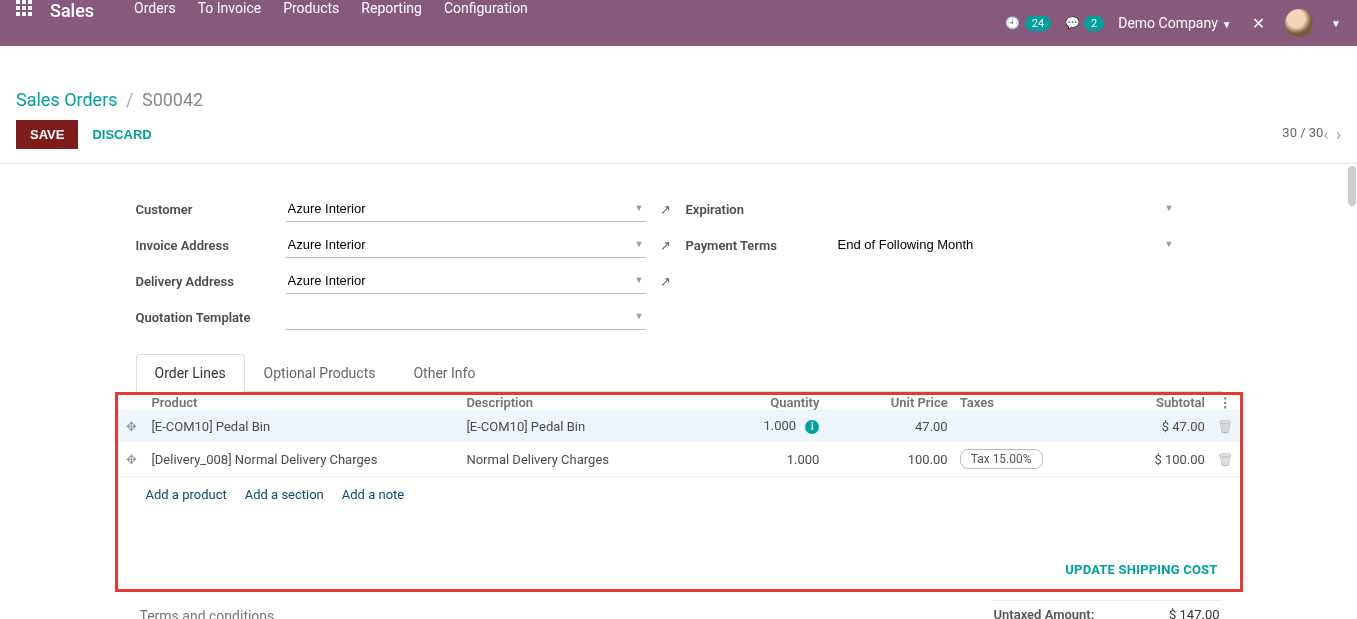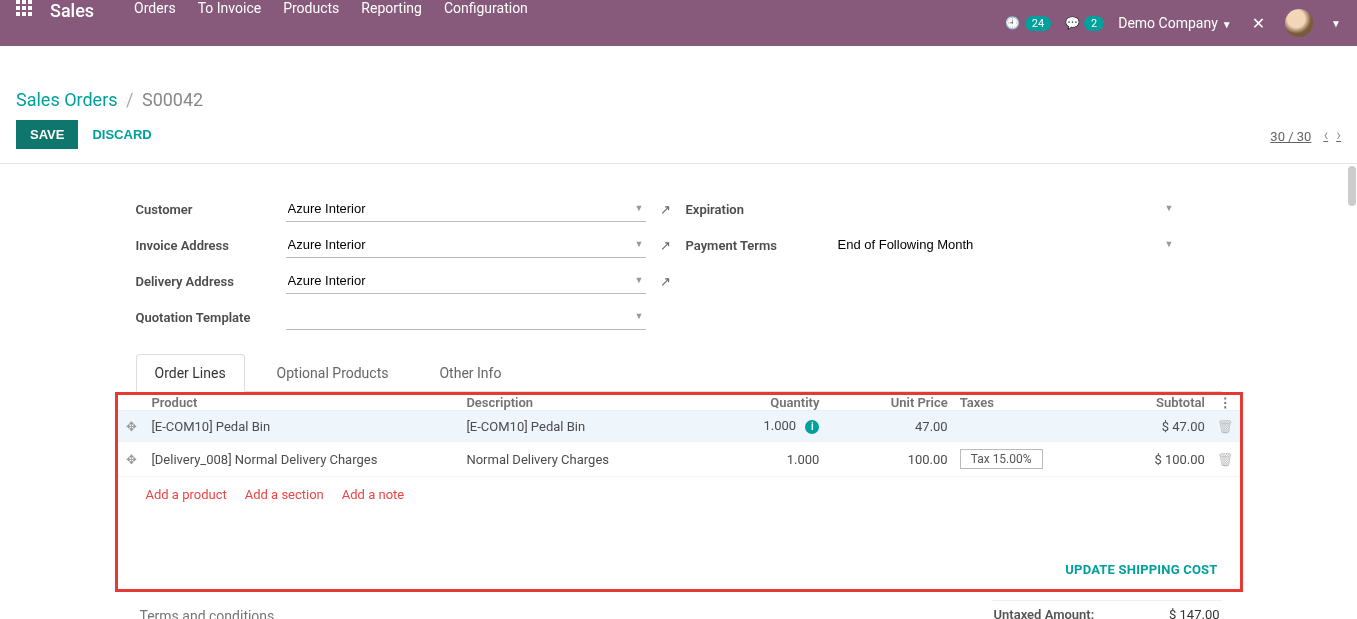--- a/index.html
+++ b/index.html
@@ -22,57 +22,57 @@
 
   
   .crumb-row { padding: 12px 16px 2px; border-bottom: none; margin-top: 31px; }
   .crumb { font-size: 18px; }
   .crumb a { color: #00A09D; text-decoration: none; }
   .crumb .sep { color: #aaa; margin: 0 4px; }
   .crumb .current { color: #888; }
 
   
   .action-row { display: flex; align-items: center; padding: 8px 16px 14px; border-bottom: 1px solid #e5e5e5; }
-  .btn-save { background: #0f766e; color: #fff; border: none; padding: 7px 14px; font-size: 13px; font-weight: 600; cursor: pointer; }
+  .btn-save { background: #7f1d1d; color: #fff; border: none; padding: 7px 14px; font-size: 13px; font-weight: 600; cursor: pointer; }
   .btn-discard { color: #00A09D; background: none; border: none; font-size: 13px; font-weight: 600; margin-left: 14px; cursor: pointer; }
-  .pager { margin-left: auto; display: flex; align-items: flex-end; gap: 12px; color: #666; text-decoration: underline; }
+  .pager { margin-left: auto; display: flex; align-items: flex-start; color: #666; }
   .pager-arrows { display: flex; gap: 8px; font-size: 16px; color: #999; }
   .pager-arrows span { cursor: pointer; }
 
   
   .sheet-wrap { padding: 18px 0; display: flex; justify-content: center; position: relative; }
   .sheet { width: 1130px; background: #fff; }
 
   .form-grid { display: grid; grid-template-columns: 150px 360px 40px 150px 340px; row-gap: 10px; align-items: center; margin: 14px 22px 24px; }
   .flabel { font-weight: 600; color: #4c4c4c; font-size: 13px; }
   .finput-wrap { position: relative; }
   .finput { width: 100%; border: none; border-bottom: 1px solid #bbb; padding: 5px 18px 5px 2px; font-size: 13px; outline: none; }
   .dd-caret { position: absolute; right: 2px; top: 7px; font-size: 9px; color: #999; pointer-events: none; }
   .ext-icon { color: #666; font-size: 13px; cursor: pointer; text-align: center; }
 
   
-  .tabs { display: flex; margin: 0 22px; border-bottom: 1px solid #ddd; gap: 13px; }
+  .tabs { display: flex; margin: 0 22px; border-bottom: 1px solid #ddd; }
   .tab { padding: 10px 18px; border: 1px solid transparent; border-bottom: none; font-size: 14px; color: #666; cursor: pointer; }
   .tab.active { border-color: #ddd; border-bottom: 1px solid #fff; margin-bottom: -1px; color: #333; background: #fff; border-radius: 4px 4px 0 0; }
 
   
   .highlight-box { border: 3px solid #e53935; margin: 0 1px; padding: 0; }
 
   .ol-table { width: 100%; border-collapse: collapse; }
   .ol-table th { text-align: left; font-weight: 600; color: #737373; padding: 0 6px; font-size: 13px; border-bottom: 1px solid #eee; }
   .ol-table th.r, .ol-table td.r { text-align: right; }
   .ol-table td { padding: 7px 6px; font-size: 13px; border-bottom: 1px solid #f4f4f4; }
   .ol-table tbody tr.sel { background: #eef5fb; }
   .drag-handle { color: #999; font-size: 14px; cursor: grab; text-align: center; width: 24px; }
   .info-dot { display: inline-block; width: 14px; height: 14px; border-radius: 50%; background: #00A09D; color: #fff; font-size: 10px; line-height: 14px; text-align: center; margin-left: 6px; cursor: pointer; font-weight: bold; }
-  .tax-chip { display: inline-block; border: 1px solid #bbb; border-radius: 0; padding: 2px 10px; font-size: 12px; color: #555; }
+  .tax-chip { display: inline-block; border: 1px solid #bbb; border-radius: 8px; padding: 2px 10px; font-size: 12px; color: #555; }
   .trash { color: #bbb; font-size: 13px; cursor: pointer; }
 
   .add-links { padding: 10px 28px 60px; display: flex; gap: 18px; }
-  .add-links a { color: #ef4444; font-size: 13px; text-decoration: none; cursor: pointer; }
+  .add-links a { color: #0c4a6e; font-size: 13px; text-decoration: none; cursor: pointer; }
 
   .update-row { text-align: right; padding: 0 22px 12px; }
   .update-row a { color: #00A09D; font-weight: 700; font-size: 13px; text-decoration: none; letter-spacing: .2px; cursor: pointer; }
 
   
   .bottom-row { display: flex; margin: 8px 22px 0; gap: 30px; align-items: flex-start; }
   .terms { flex: 1; position: relative; }
   .terms textarea { width: 100%; border: none; border-bottom: 1px dashed #ccc; padding: 8px 4px 18px; font-size: 14px; color: #aaa; resize: none; outline: none; height: 46px; font-family: inherit; }
   .totals { width: 230px; }
   .total-line { display: flex; justify-content: space-between; border-top: 1px solid #eee; padding: 6px 2px; font-size: 13px; }

